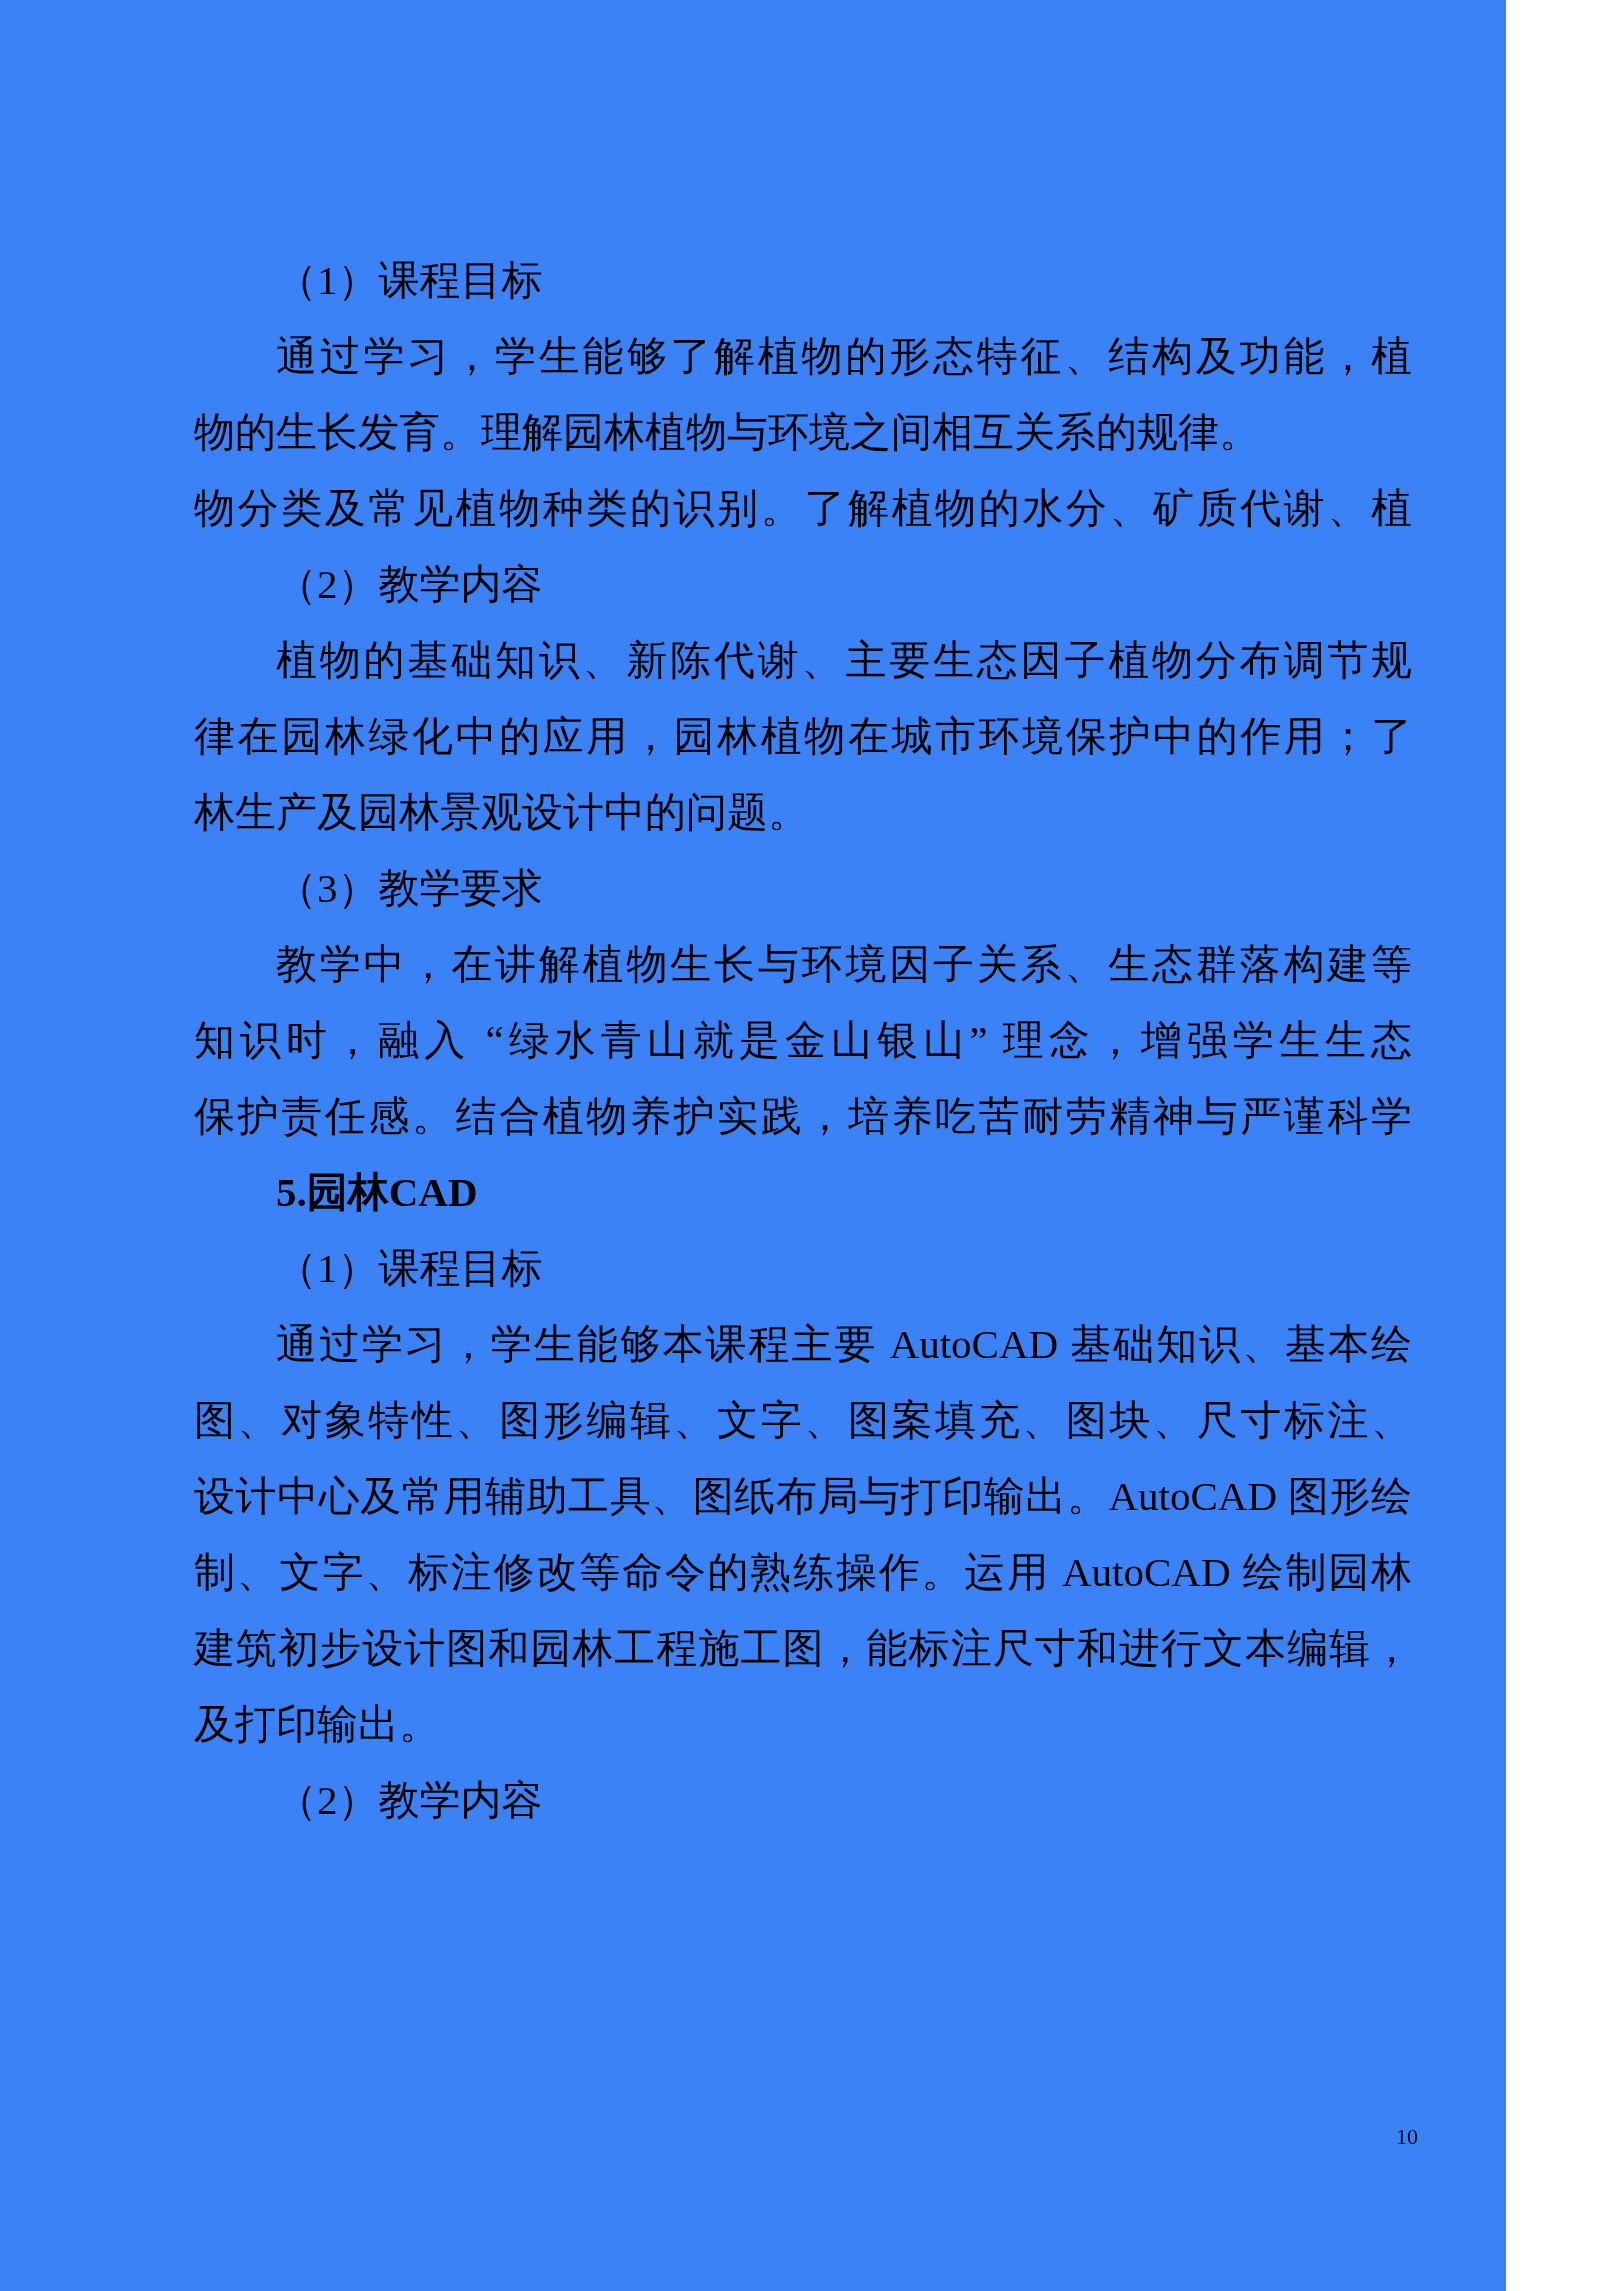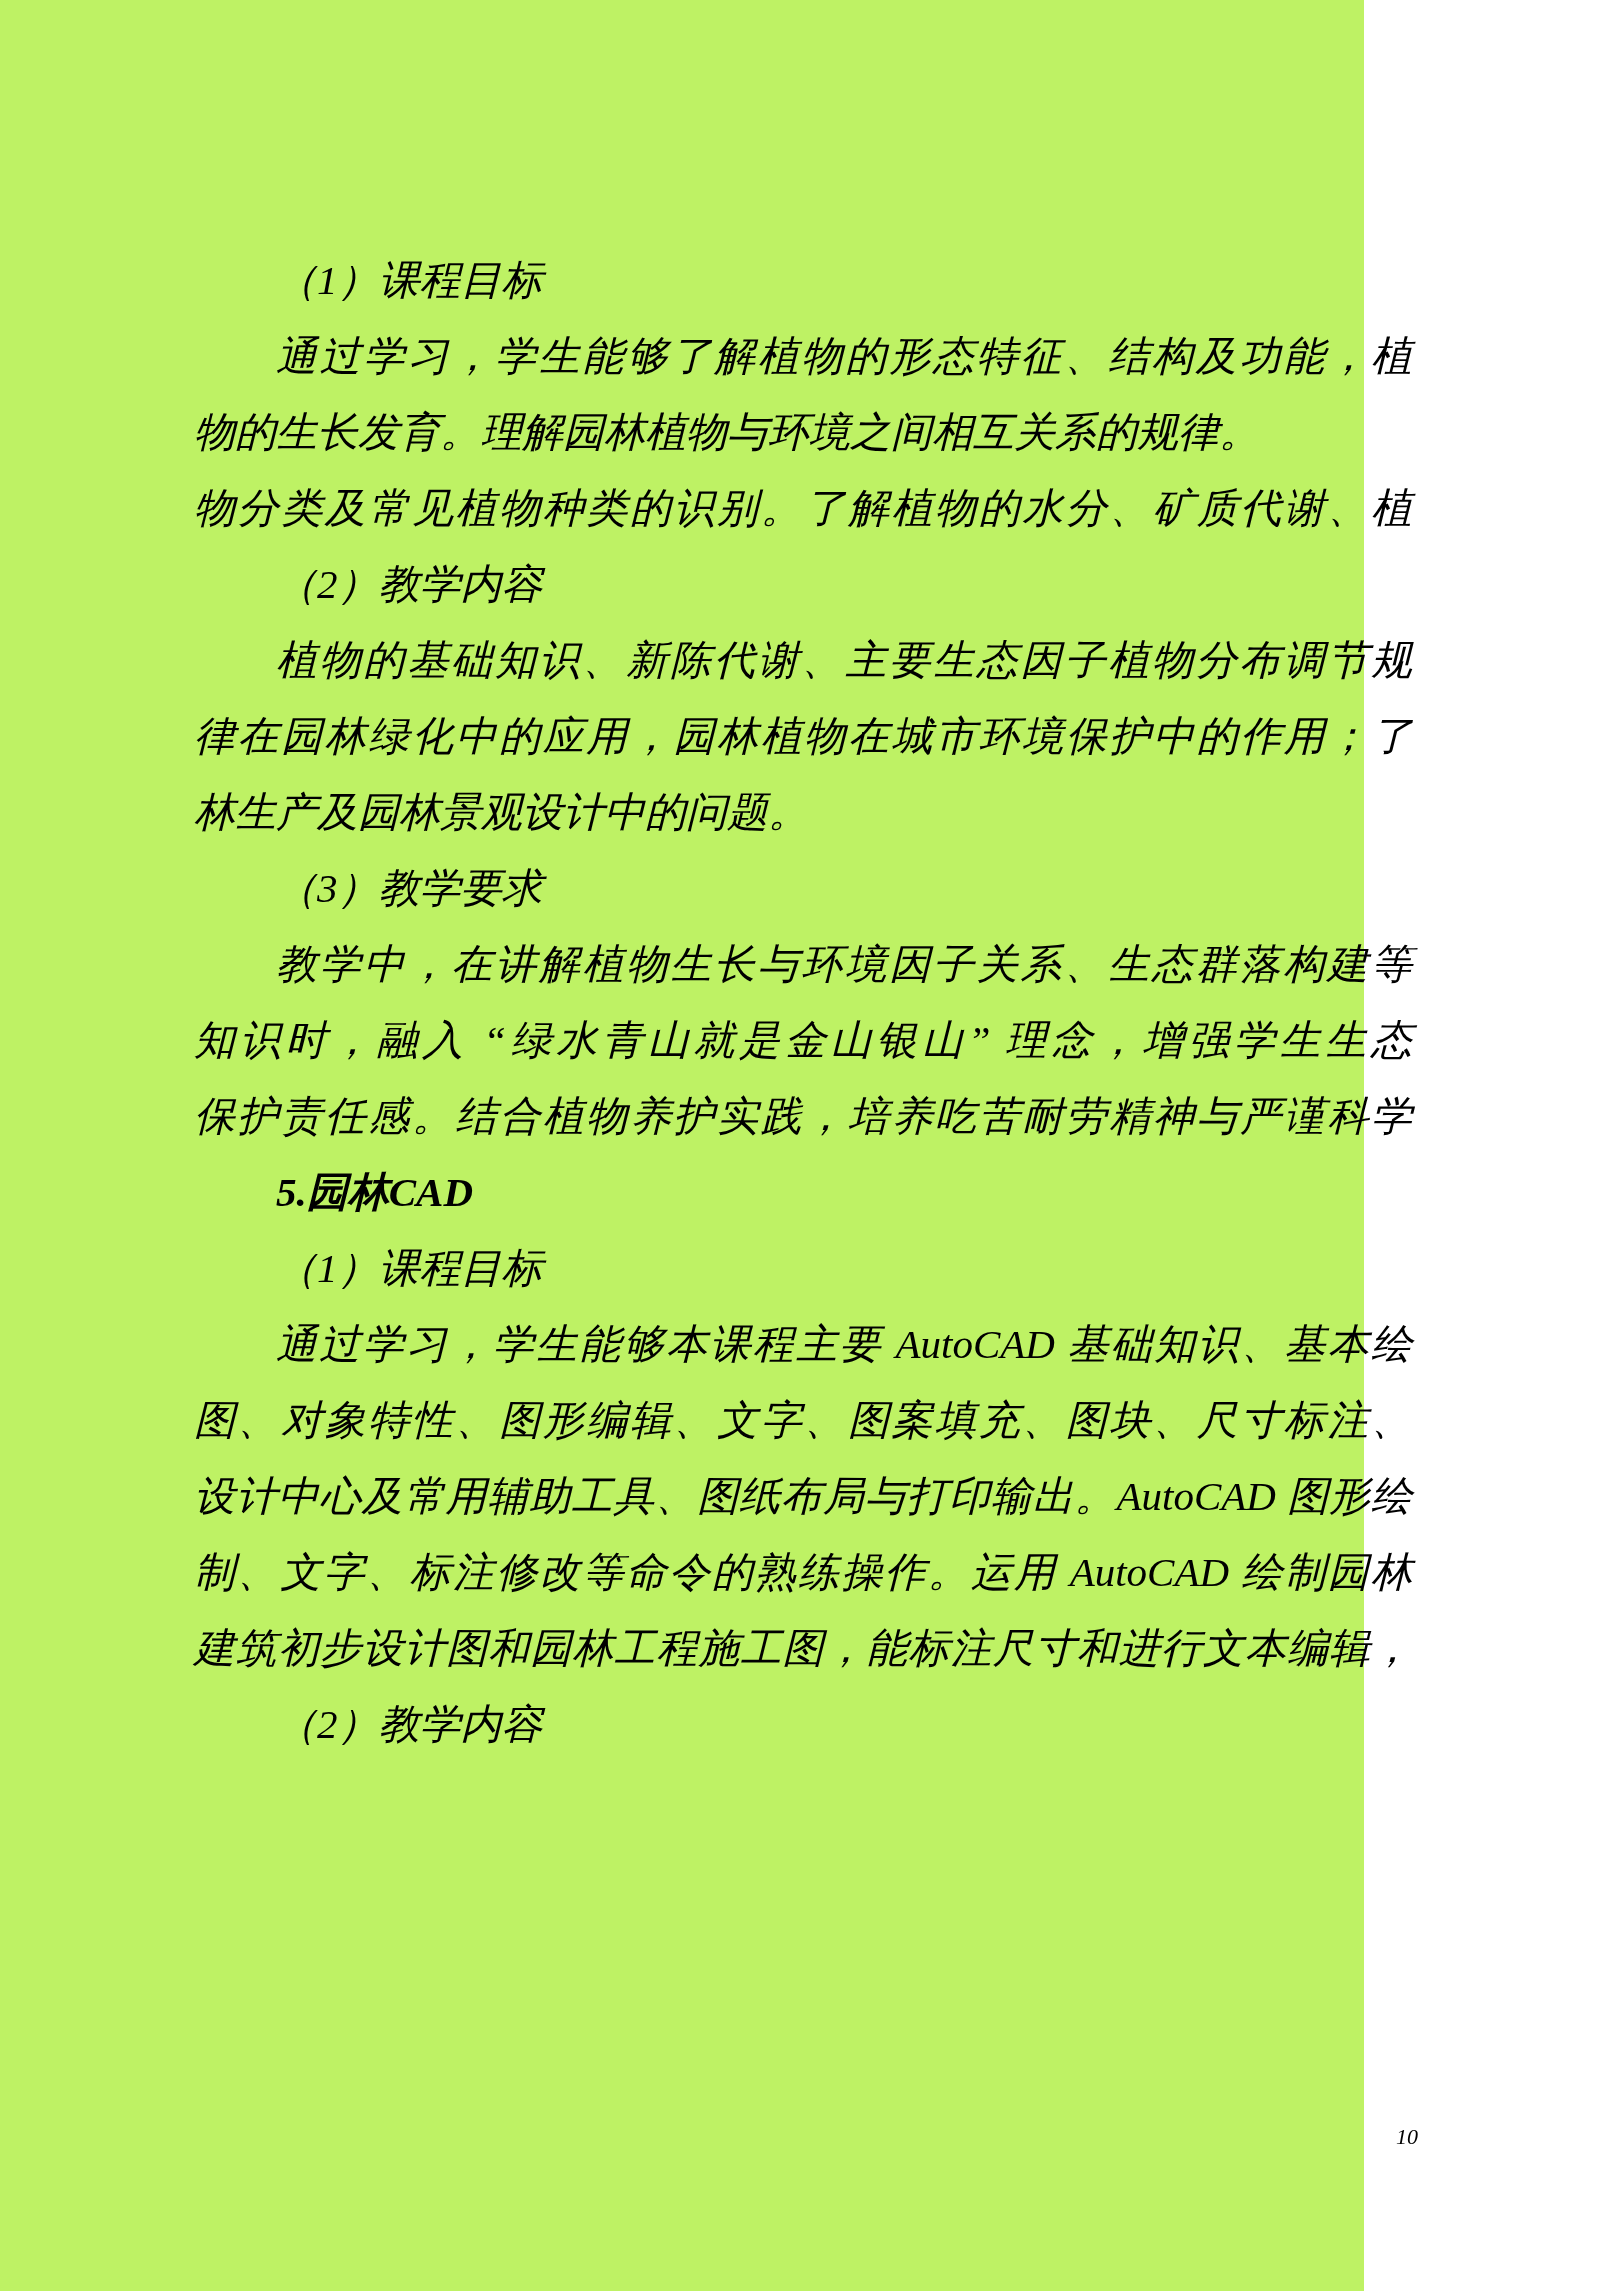--- a/index.html
+++ b/index.html
@@ -11,23 +11,22 @@
     height: 2292px;
     background: #ffffff;
     position: relative;
     overflow: hidden;
     font-family: "Liberation Serif", "DejaVu Serif", serif;
     color: #000000;
   }
   .page {
     position: absolute;
     left: 0; top: 0;
-    width: 1364px; height: 2292px;
-    background: #bef264;
-    font-style: italic;
+    width: 1506px; height: 2292px;
+    background: #3b82f6;
   }
   .text-block {
     position: absolute;
     left: 194px;
     top: 242px;
     width: 1218px;
   }
   .line {
     height: 76px;
     line-height: 76px;
@@ -73,17 +72,18 @@
       <div class="line indent justify">教学中，在讲解植物生长与环境因子关系、生态群落构建等</div>
       <div class="line justify">知识时，融入 “绿水青山就是金山银山” 理念，增强学生生态</div>
       <div class="line justify">保护责任感。结合植物养护实践，培养吃苦耐劳精神与严谨科学</div>
       <div class="line indent bold">5.园林CAD</div>
       <div class="line indent">（1）课程目标</div>
       <div class="line indent justify">通过学习，学生能够本课程主要 AutoCAD 基础知识、基本绘</div>
       <div class="line justify">图、对象特性、图形编辑、文字、图案填充、图块、尺寸标注、</div>
       <div class="line justify">设计中心及常用辅助工具、图纸布局与打印输出。AutoCAD 图形绘</div>
       <div class="line justify">制、文字、标注修改等命令的熟练操作。运用 AutoCAD 绘制园林</div>
       <div class="line justify">建筑初步设计图和园林工程施工图，能标注尺寸和进行文本编辑，</div>
+      <div class="line">及打印输出。</div>
       <div class="line indent">（2）教学内容</div>
     </div>
   <div class="page-number">10</div>
 </div>
 
 
 </body></html>

